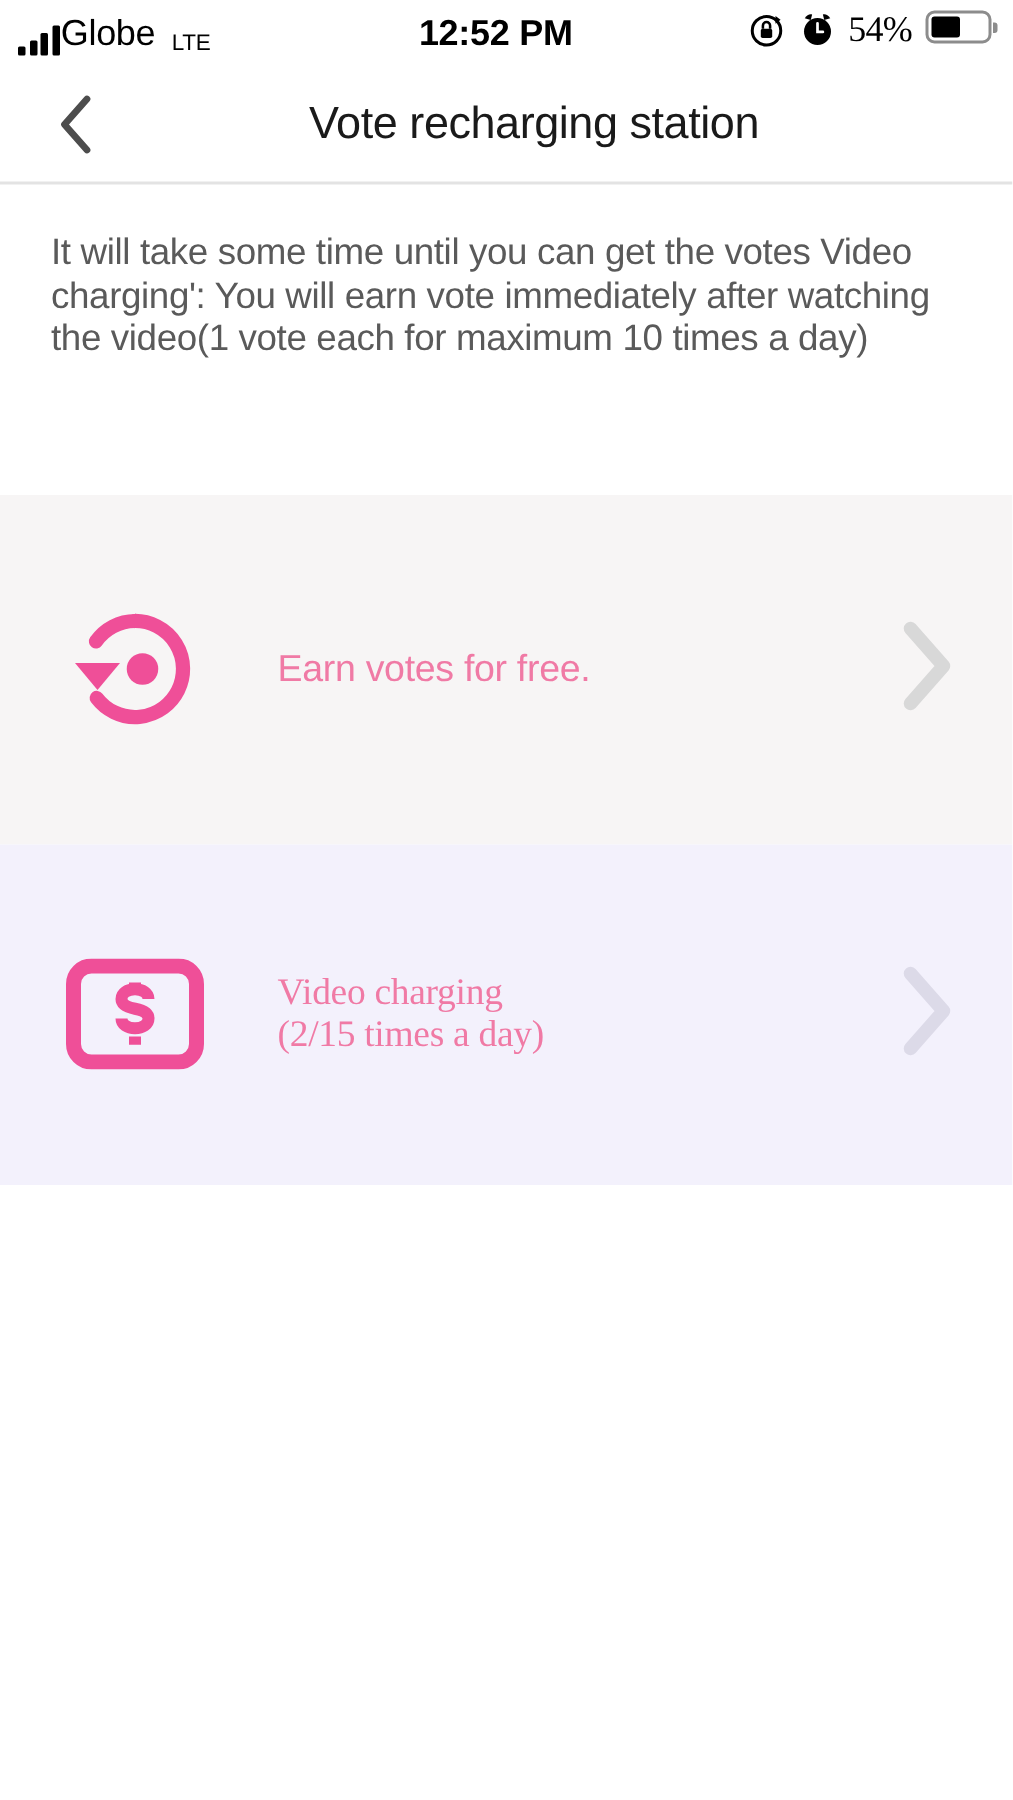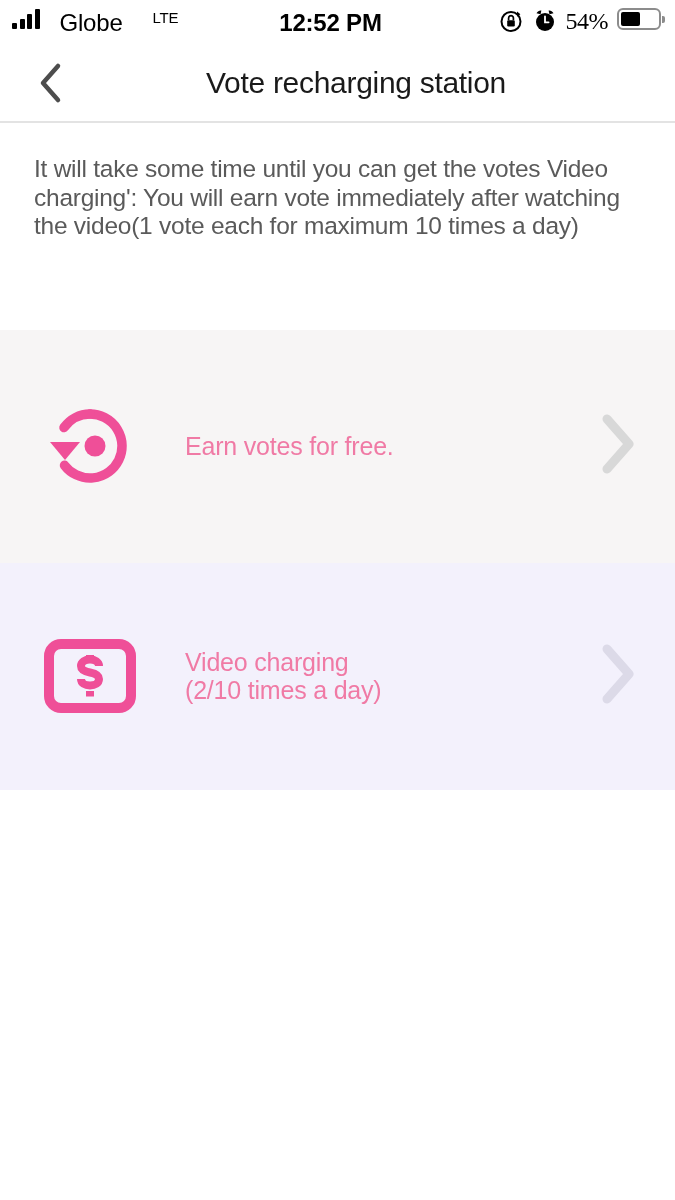--- a/index.html
+++ b/index.html
@@ -20,22 +20,22 @@
   
   .statusbar {
     height: 45px;
     display: flex;
     align-items: center;
     padding: 0 14px 0 12px;
     position: relative;
   }
   .sb-left {
     display: flex;
-    align-items: flex-start;
-    gap: 20px;
+    align-items: flex-end;
+    gap: 1px;
   }
   .signal {
     display: flex;
     align-items: flex-end;
     gap: 2.5px;
     height: 20px;
   }
   .signal i {
     display: block;
     width: 5px;
@@ -141,20 +141,21 @@
     padding: 0 26px 0 40px;
     cursor: pointer;
   }
   .row-free {
     background: #f7f5f5;
     height: 233px;
   }
   .row-video {
     background: #f3f1fc;
     height: 227px;
+    font-family: Liberation Serif, serif;
   }
   .row-icon {
     width: 100px;
     flex: 0 0 100px;
     display: flex;
     align-items: center;
     justify-content: center;
   }
   .row-body {
     flex: 1 1 auto;
@@ -248,21 +249,21 @@
       <div class="row row-video" style="background: rgb(243, 241, 252);">
         <div class="row-icon">
           <svg width="92" height="74" viewBox="0 0 92 74">
             <rect x="5" y="5" width="82" height="64" rx="12" ry="12" fill="none" stroke="#ef4f98" stroke-width="10"></rect>
             <path d="M46 16v5.5M46 52v5.5" stroke="#ef4f98" stroke-width="8" stroke-linecap="butt"></path>
             <path d="M55 27c0-4-4-6.5-9-6.5s-9 2.5-9 6.5 4 5.5 9 6.5 9 2.5 9 6.5-4 6.5-9 6.5-9-2.5-9-6.5" fill="none" stroke="#ef4f98" stroke-width="8" stroke-linecap="butt"></path>
           </svg>
         </div>
         <div class="row-body">
           <div>Video charging</div>
-          <div>(2/10 times a day)</div>
+          <div>(2/15 times a day)</div>
         </div>
         <div class="chev-right">
           <svg width="40" height="62" viewBox="0 0 40 62">
             <path d="M10 6l22 25L10 56" fill="none" stroke="#dcdae8" stroke-width="9" stroke-linecap="round" stroke-linejoin="round"></path>
           </svg>
         </div>
       </div>
 
     </div>
   </div>

